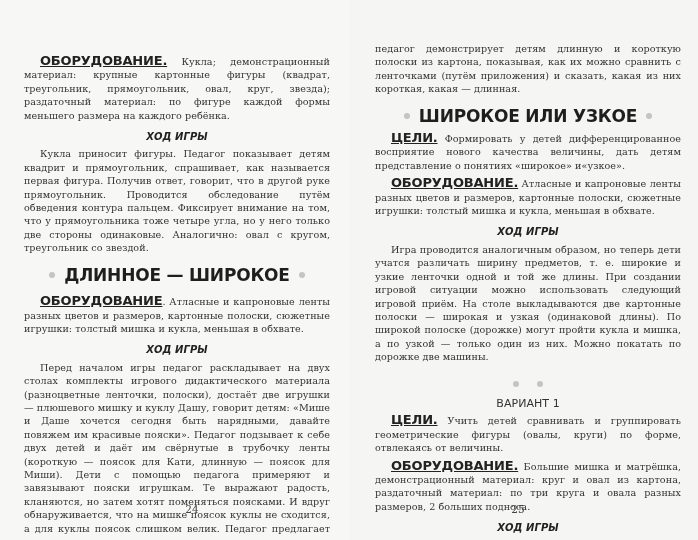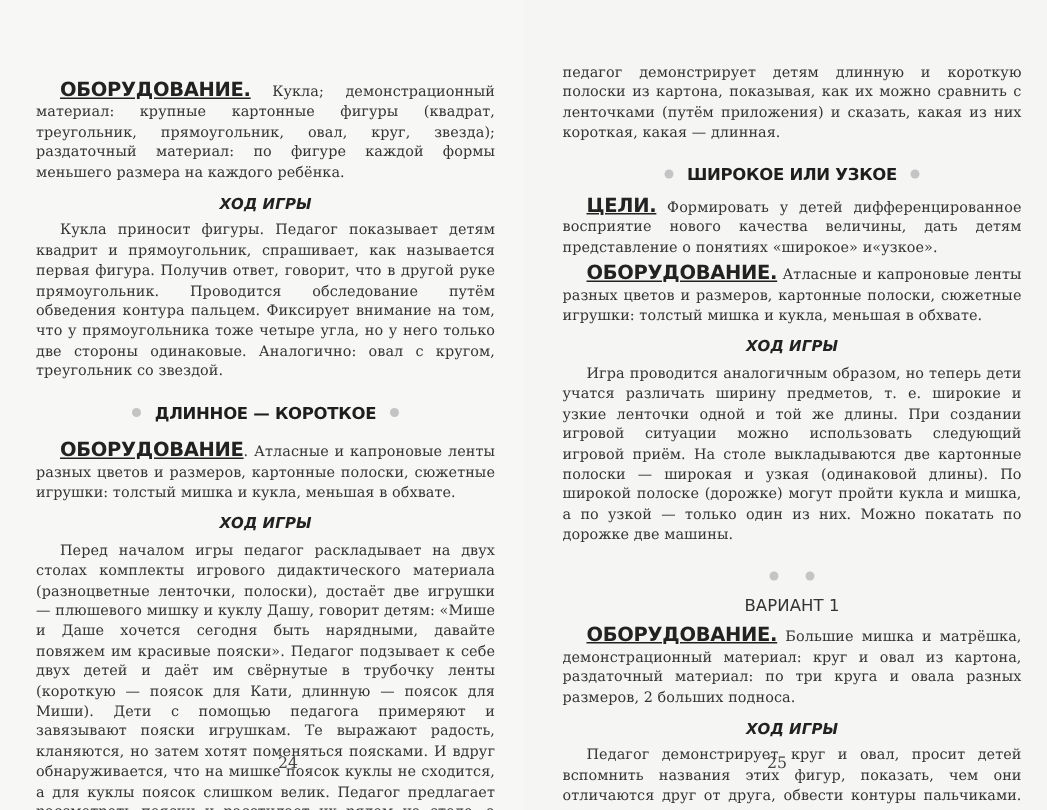--- a/index.html
+++ b/index.html
@@ -40,21 +40,21 @@
     font-size: 10px;
     text-align: center;
     text-indent: 0;
     margin: 8px 0 4px 0;
     color: #222;
     font-style: italic;
   }
   .title {
     font-family: "DejaVu Sans", sans-serif;
     font-weight: bold;
-    font-size: 11px;
+    font-size: 17px;
     text-align: center;
     text-indent: 0;
     margin: 14px 0 8px 0;
     color: #1e1e1e;
     letter-spacing: -0.2px;
   }
   .dot {
     display: inline-block; width: 6px; height: 6px; border-radius: 50%;
     background: #c4c4c4; vertical-align: middle; margin: 0 9px; position: relative; top: -1px;
   }
@@ -74,38 +74,39 @@
 <body>
 
 <div class="page left"></div>
 <div class="page right"></div>
 
 <div class="col" style="left:24px; top:54px;">
   <p><span class="lead">ОБОРУДОВАНИЕ.</span><span> Кукла; демонстрационный материал: крупные картонные фигуры (квадрат, треугольник, прямоугольник, овал, круг, звезда); раздаточный материал: по фигуре каждой формы меньшего размера на каждого ребёнка.</span></p>
   <div class="sub">ХОД ИГРЫ</div>
   <p>Кукла приносит фигуры. Педагог показывает детям квадрит и прямоугольник, спрашивает, как называется первая фигура. Получив ответ, говорит, что в другой руке прямоугольник. Проводится обследование путём обведения контура пальцем. Фиксирует внимание на том, что у прямоугольника тоже четыре угла, но у него только две стороны одинаковые. Аналогично: овал с кругом, треугольник со звездой.</p>
 
-  <div class="title"><span class="dot"></span><span>ДЛИННОЕ — КОРОТКОЕ</span><span class="dot"></span></div>
+  <div class="title"><span class="dot"></span><span>ДЛИННОЕ — ШИРОКОЕ</span><span class="dot"></span></div>
   <div class="gap"></div>
   <p><span class="lead">ОБОРУДОВАНИЕ</span><span>. Атласные и капроновые ленты разных цветов и размеров, картонные полоски, сюжетные игрушки: толстый мишка и кукла, меньшая в обхвате.</span></p>
   <div class="sub">ХОД ИГРЫ</div>
   <p>Перед началом игры педагог раскладывает на двух столах комплекты игрового дидактического материала (разноцветные ленточки, полоски), достаёт две игрушки — плюшевого мишку и куклу Дашу, говорит детям: «Мише и Даше хочется сегодня быть нарядными, давайте повяжем им красивые пояски». Педагог подзывает к себе двух детей и даёт им свёрнутые в трубочку ленты (короткую — поясок для Кати, длинную — поясок для Миши). Дети с помощью педагога примеряют и завязывают пояски игрушкам. Те выражают радость, кланяются, но затем хотят поменяться поясками. И вдруг обнаруживается, что на мишке поясок куклы не сходится, а для куклы поясок слишком велик. Педагог предлагает рассмотреть пояски и расстилает их рядом на столе, а затем накладывает короткую ленточку на длинную. Он объясняет, какая ленточка длинная, а какая — короткая. После этого</p>
 </div>
 <div class="pagenum left">24</div>
 
 <div class="col" style="left:375px; top:42px;">
   <p style="text-indent:0">педагог демонстрирует детям длинную и короткую полоски из картона, показывая, как их можно сравнить с ленточками (путём приложения) и сказать, какая из них короткая, какая — длинная.</p>
 
   <div class="title"><span class="dot"></span><span>ШИРОКОЕ ИЛИ УЗКОЕ</span><span class="dot"></span></div>
   <p><span class="lead">ЦЕЛИ.</span><span> Формировать у детей дифференцированное восприятие нового качества величины, дать детям представление о понятиях «широкое» и«узкое».</span></p>
   <div class="gap"></div>
   <p><span class="lead">ОБОРУДОВАНИЕ.</span><span> Атласные и капроновые ленты разных цветов и размеров, картонные полоски, сюжетные игрушки: толстый мишка и кукла, меньшая в обхвате.</span></p>
   <div class="sub">ХОД ИГРЫ</div>
   <p>Игра проводится аналогичным образом, но теперь дети учатся различать ширину предметов, т. е. широкие и узкие ленточки одной и той же длины. При создании игровой ситуации можно использовать следующий игровой приём. На столе выкладываются две картонные полоски — широкая и узкая (одинаковой длины). По широкой полоске (дорожке) могут пройти кукла и мишка, а по узкой — только один из них. Можно покатать по дорожке две машины.</p>
 
   <div class="title"><span class="dot"></span><span class="dot"></span></div>
   <div class="variant">ВАРИАНТ 1</div>
+  <p><span class="lead">ЦЕЛИ.</span><span> Учить детей сравнивать и группировать геометрические фигуры (овалы, круги) по форме, отвлекаясь от величины.</span></p>
   <div class="gap"></div>
   <p><span class="lead">ОБОРУДОВАНИЕ.</span><span> Большие мишка и матрёшка, демонстрационный материал: круг и овал из картона, раздаточный материал: по три круга и овала разных размеров, 2 больших подноса.</span></p>
   <div class="sub">ХОД ИГРЫ</div>
   <p>Педагог демонстрирует круг и овал, просит детей вспомнить названия этих фигур, показать, чем они отличаются друг от друга, обвести контуры пальчиками. «А теперь все</p>
 </div>
 <div class="pagenum right" style="left:498px;">25</div>
 
 </body></html>

